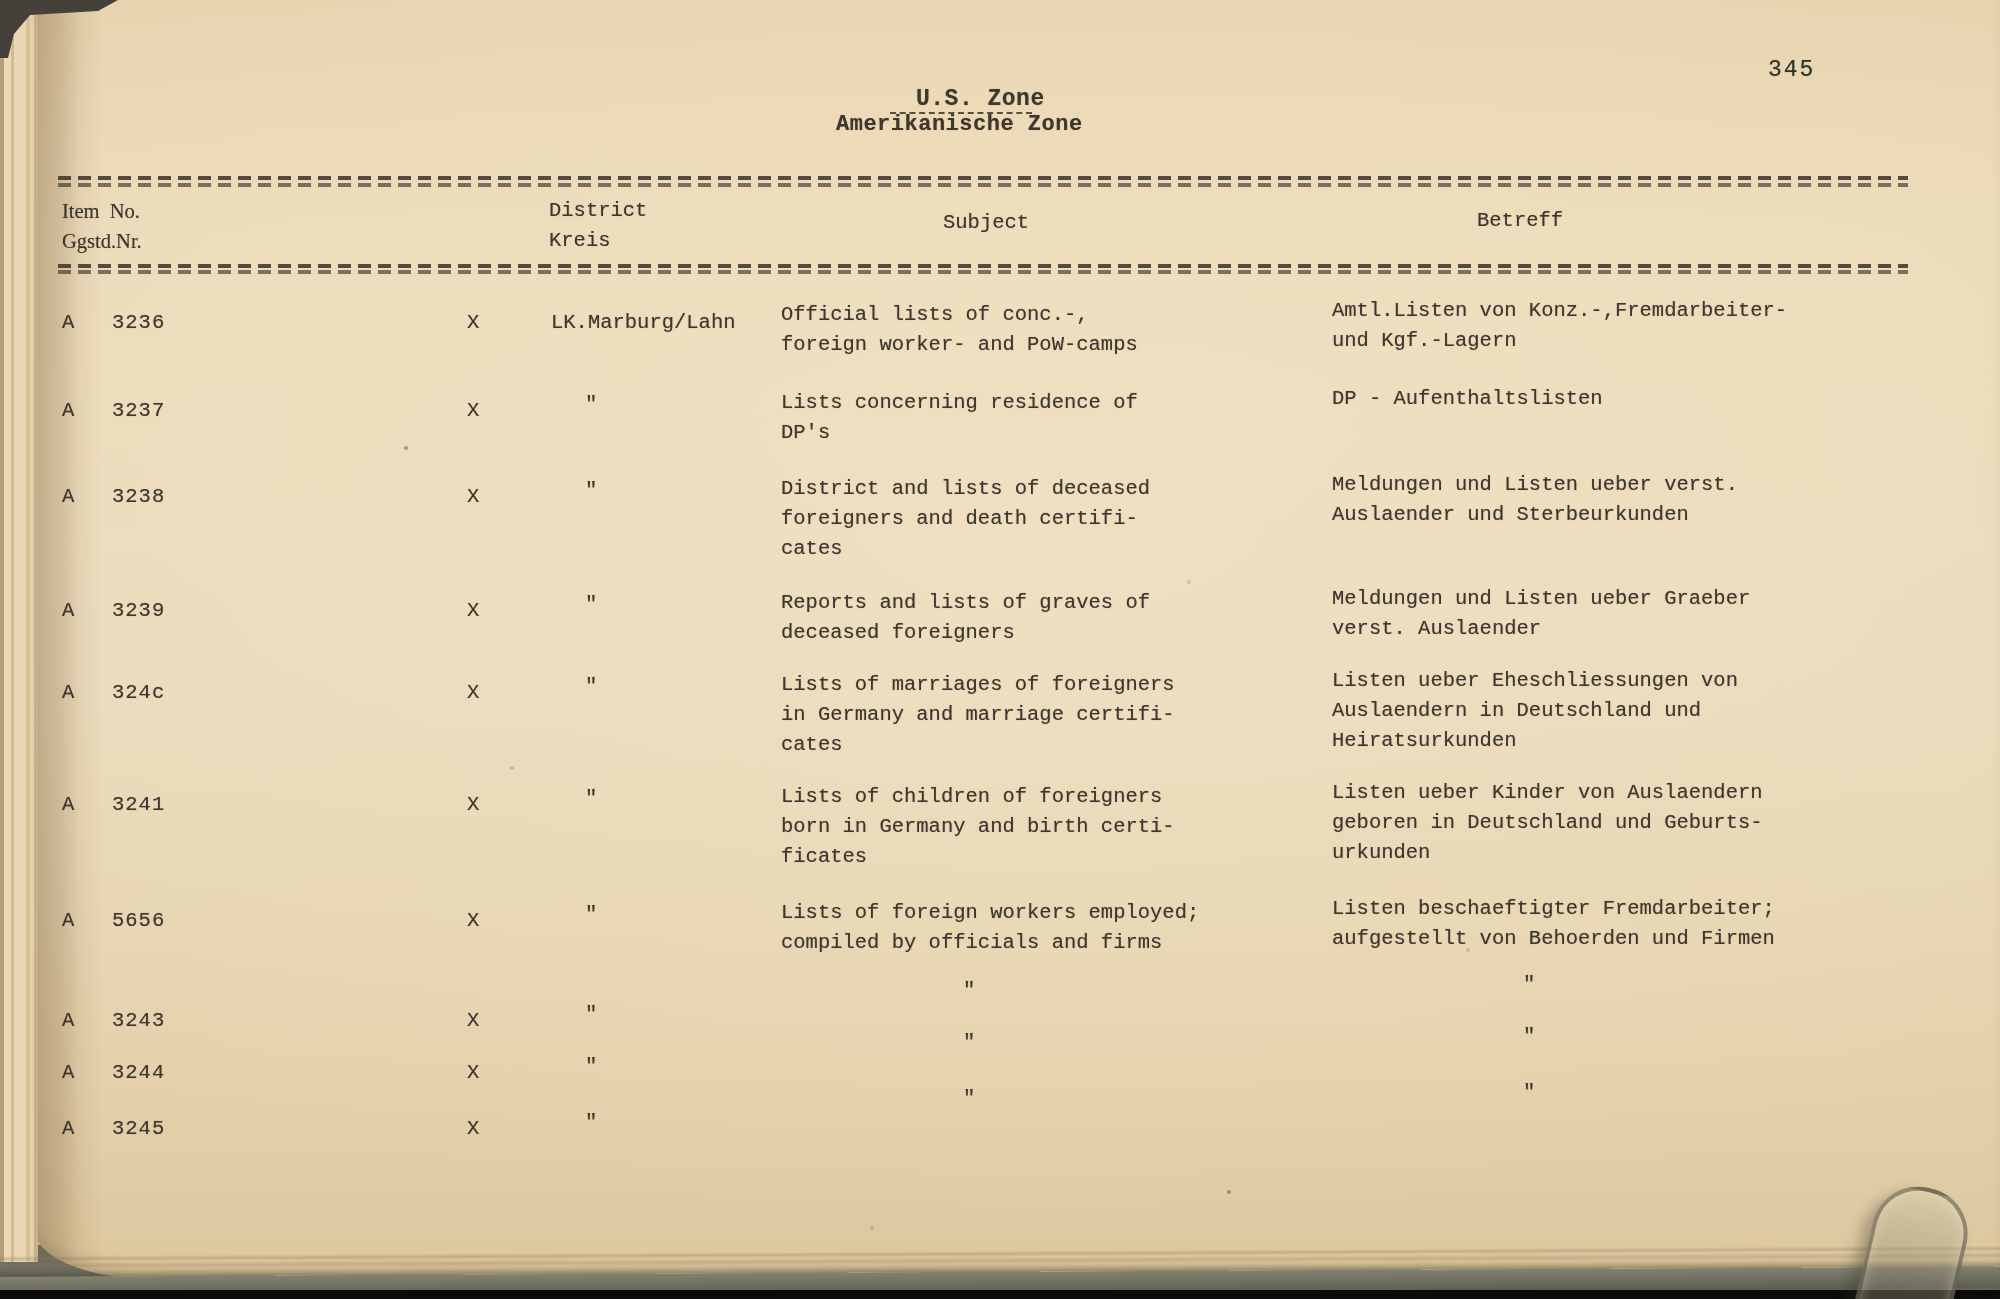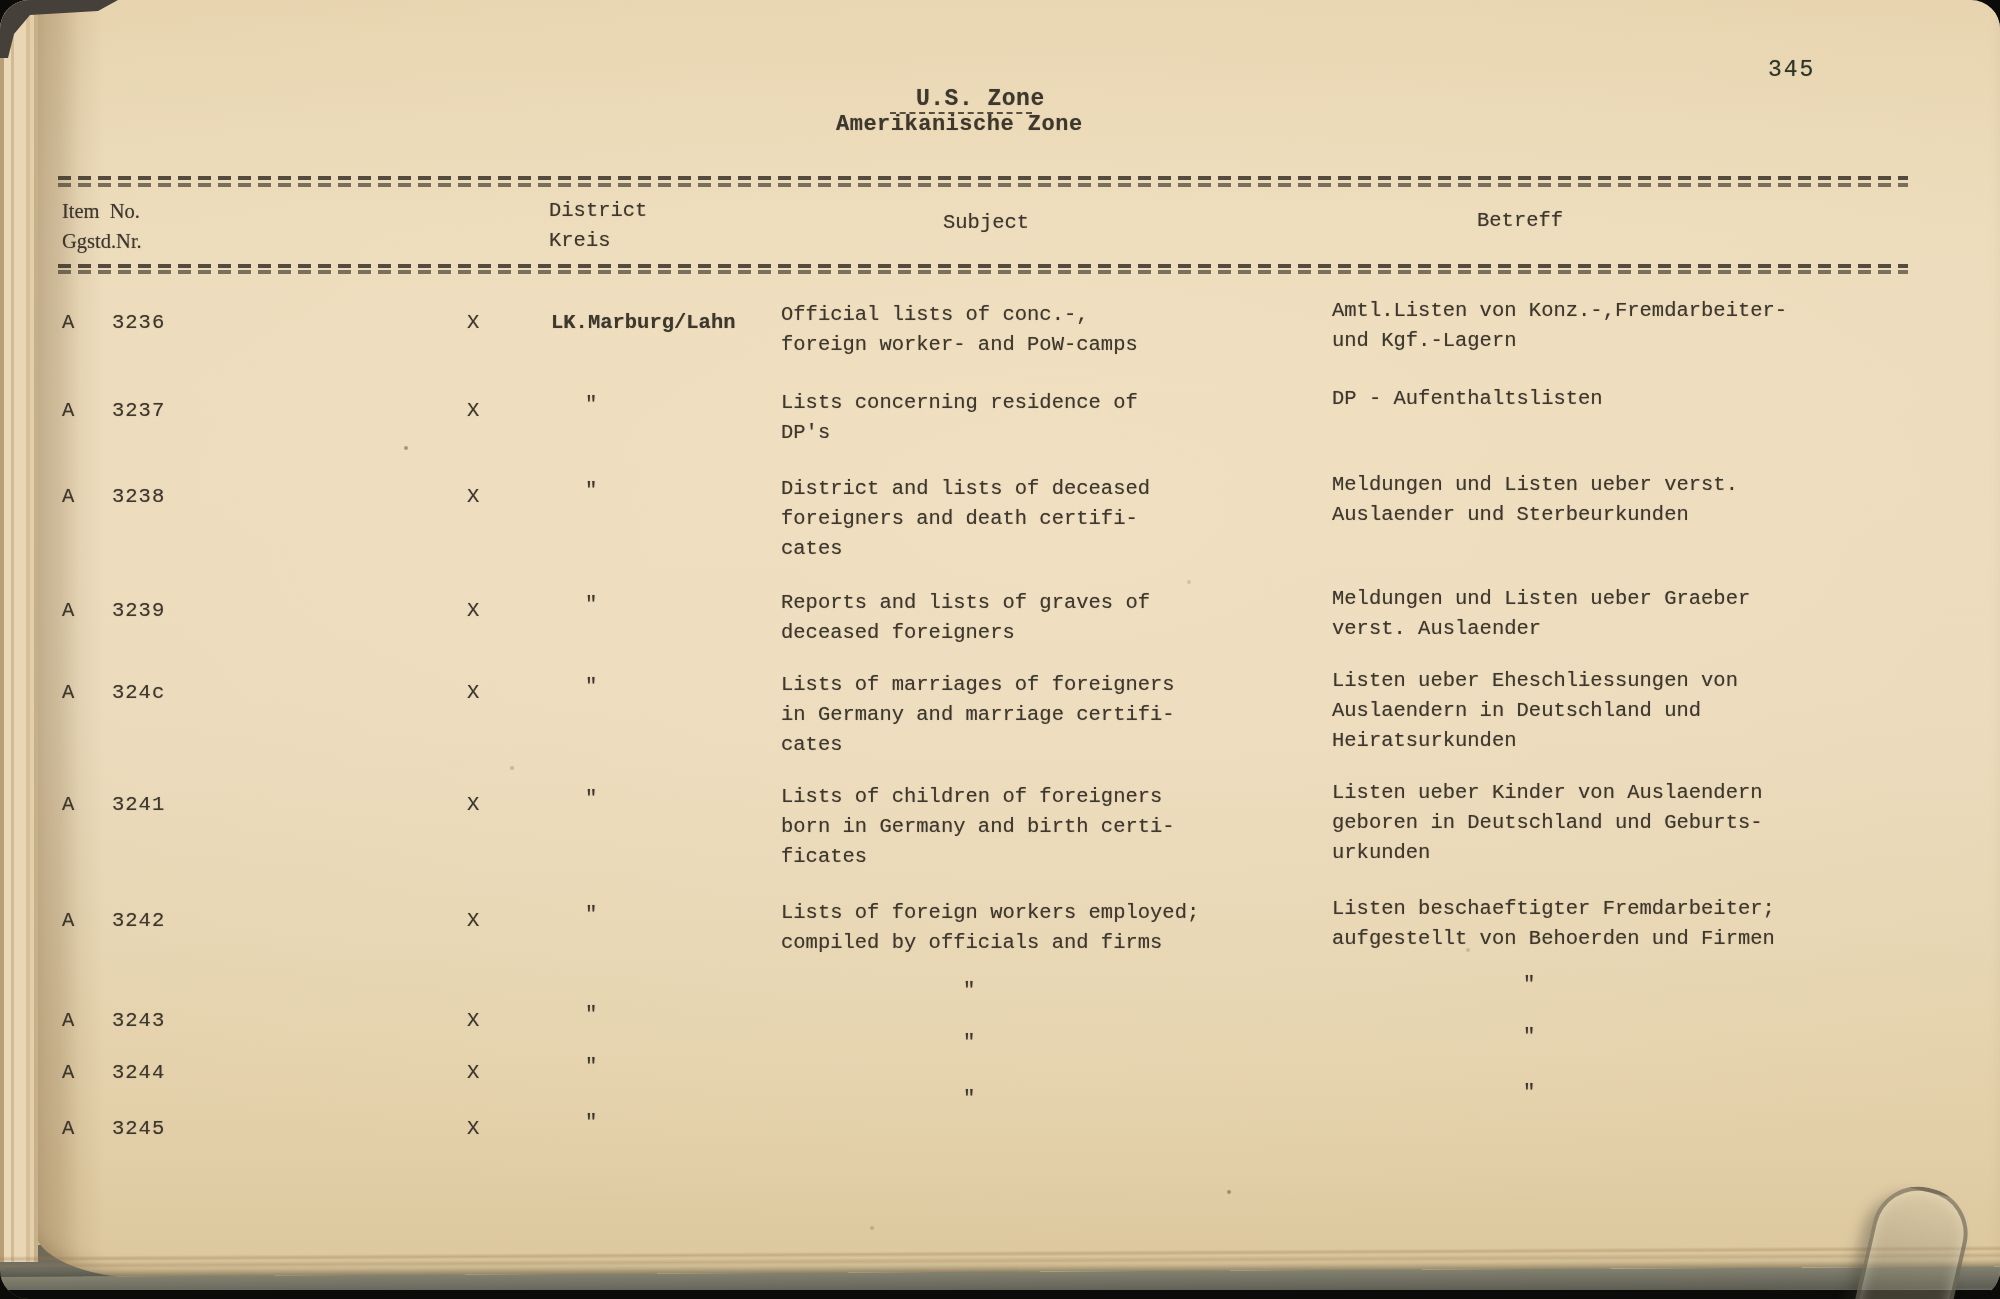--- a/index.html
+++ b/index.html
@@ -1,20 +1,19 @@
 <!DOCTYPE html>
 <html><head>
 <meta charset="utf-8">
 <style>
   html,body{margin:0;padding:0;background:#0b0b09;}
   #scene{
     position:relative;width:2000px;height:1299px;overflow:hidden;
     font-family:"Liberation Mono","DejaVu Sans Mono",monospace;
     background:linear-gradient(#3a352c 0px,#3a352c 10px,#e9d6b4 10px,#e9d6b4 1245px,#6e6d62 1245px,#6e6d62 1291px,#0b0b09 1291px);
-    border-radius:29px;
   }
   
   .page{
     position:absolute;left:34px;top:0;width:1966px;height:1278px;
     background:
       radial-gradient(130% 95% at 52% 40%, rgba(244,228,198,.55) 0%, rgba(0,0,0,0) 60%),
       linear-gradient(90deg, rgba(130,100,60,.18) 0 26px, rgba(0,0,0,0) 70px),
       linear-gradient(180deg, #e7d3ae 0%, #ecdbba 18%, #eadabb 55%, #e4d1ab 85%, #dcc79e 100%);
     border-bottom-left-radius:110px 50px;
     box-shadow:inset 0 -14px 18px -10px rgba(110,90,55,.35);
@@ -71,21 +70,21 @@
   .h-folder{left:253px;top:196px;}
   .h-district{left:549px;top:196px;}
   .h-subject{left:943px;top:208px;}
   .h-betreff{left:1477px;top:206px;}
   
   .row{position:absolute;left:0;width:2000px;height:0;overflow:visible;}
   .cell{position:absolute;color:#3d372e;font-size:20.5px;line-height:30px;white-space:pre-wrap;text-shadow:0 0 1px rgba(58,48,36,.45);}
   .c-series{left:62px;top:0;}
   .c-item{left:112px;top:0;letter-spacing:1px;}
   .c-x{left:467px;top:0;}
-  .c-dist{left:551px;top:0;font-weight:bold;}
+  .c-dist{left:551px;top:0;}
   .c-dist-d{left:585px;top:-6px;}
   .c-sub{left:781px;top:-8px;}
   .c-bet{left:1332px;top:-12px;}
   .c-sub-d{left:963px;top:-30px;}
   .c-bet-d{left:1523px;top:-36px;}
   
   .speck{position:absolute;width:4px;height:4px;border-radius:50%;background:rgba(110,92,60,.55);}
 </style>
 </head>
 <body>
@@ -183,21 +182,21 @@
     <span class="cell c-sub">Lists of children of foreigners
 born in Germany and birth certi-
 ficates</span>
     <span class="cell c-bet">Listen ueber Kinder von Auslaendern
 geboren in Deutschland und Geburts-
 urkunden</span>
   </div>
 
   <div class="row" style="top:906px">
     <span class="cell c-series">A</span>
-    <span class="cell c-item">3242</span>
+    <span class="cell c-item">5656</span>
     <span class="cell c-x">X</span>
     <span class="cell c-dist-d">"</span>
     <span class="cell c-sub">Lists of foreign workers employed;
 compiled by officials and firms</span>
     <span class="cell c-bet">Listen beschaeftigter Fremdarbeiter;
 aufgestellt von Behoerden und Firmen</span>
   </div>
 
   <div class="row" style="top:1006px">
     <span class="cell c-series">A</span>

